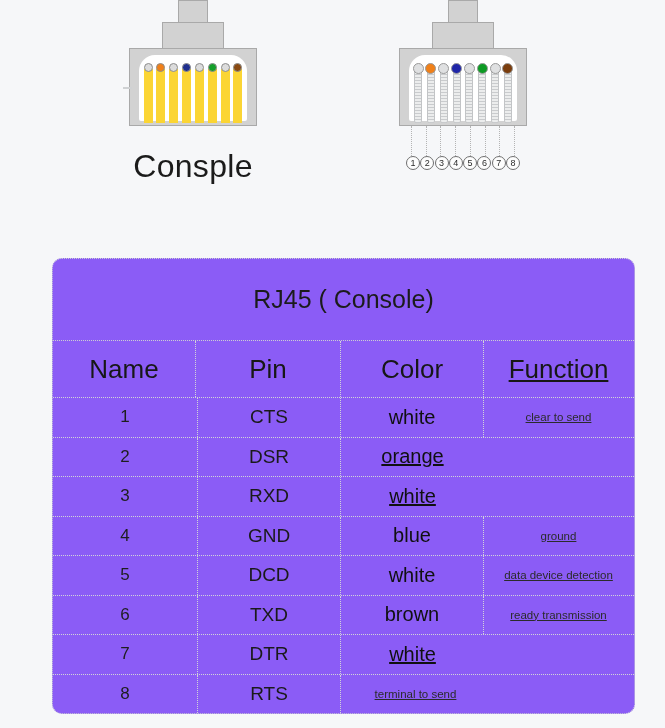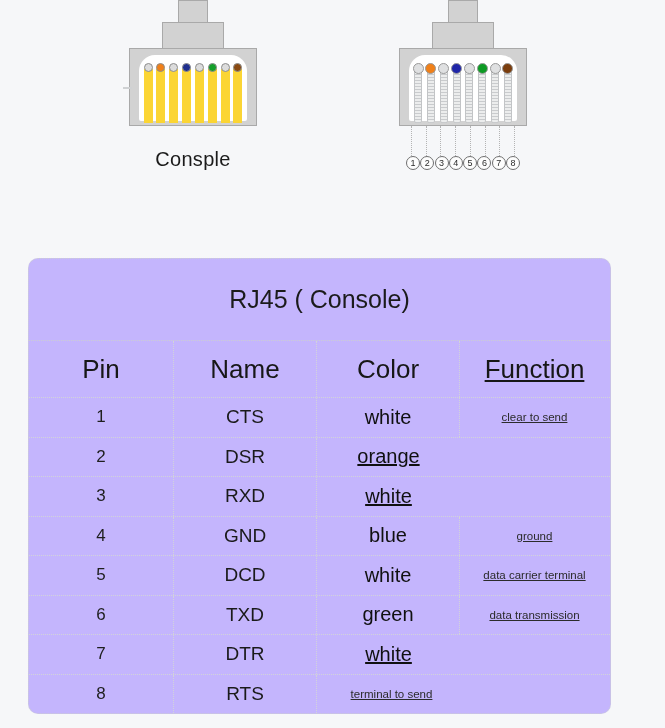--- a/index.html
+++ b/index.html
@@ -131,21 +131,21 @@
     top: 38px;
     width: 9px;
     height: 2px;
     background: #cfd1d3;
   }
 
   
   .conn-caption {
     text-align: center;
     margin-top: 22px;
-    font-size: 20px;
+    font-size: 32px;
     font-weight: 400;
     letter-spacing: 0.3px;
     color: #1b1b1b;
   }
 
   
   .leaders {
     position: relative;
     width: 128px;
     height: 30px;
@@ -174,26 +174,26 @@
     background: #fdfdfd;
     font-size: 9px;
     line-height: 12px;
     text-align: center;
     color: #2a2a2a;
   }
 
   
   .table-card {
     position: absolute;
-    left: 28px;
+    left: 52px;
     top: 258px;
     width: 583px;
     border: 1.5px dotted #ccced2;
     border-radius: 10px;
-    background: #c4b5fd;
+    background: #8b5cf6;
     overflow: hidden;
   }
 
   .table-title {
     height: 82px;
     display: flex;
     align-items: center;
     justify-content: center;
     font-size: 25px;
     color: #1b1b1b;
@@ -347,22 +347,22 @@
       </div>
   </div>
 
 </div>
 
 <div class="table-card">
 
   <div class="table-title">RJ45 ( Console)</div>
 
   <div class="row head-row">
+    <div class="cell c-name">Name</div>
     <div class="cell c-pin">Pin</div>
-    <div class="cell c-name">Name</div>
     <div class="cell c-color">Color</div>
     <div class="cell c-function">Function</div>
   </div>
 
   <div id="table-body">
       <div class="row data-row">
         <div class="cell c-pin">1</div>
         <div class="cell c-name">CTS</div>
         <div class="cell c-color">white</div>
         <div class="cell c-function">clear to send</div>
@@ -380,27 +380,27 @@
       <div class="row data-row">
         <div class="cell c-pin">4</div>
         <div class="cell c-name">GND</div>
         <div class="cell c-color">blue</div>
         <div class="cell c-function">ground</div>
       </div>
       <div class="row data-row">
         <div class="cell c-pin">5</div>
         <div class="cell c-name">DCD</div>
         <div class="cell c-color">white</div>
-        <div class="cell c-function">data carrier terminal</div>
+        <div class="cell c-function">data device detection</div>
       </div>
       <div class="row data-row">
         <div class="cell c-pin">6</div>
         <div class="cell c-name">TXD</div>
-        <div class="cell c-color">green</div>
-        <div class="cell c-function">data transmission</div>
+        <div class="cell c-color">brown</div>
+        <div class="cell c-function">ready transmission</div>
       </div>
       <div class="row data-row">
         <div class="cell c-pin">7</div>
         <div class="cell c-name">DTR</div>
         <div class="cell c-color">white</div>
       </div>
       <div class="row data-row">
         <div class="cell c-pin">8</div>
         <div class="cell c-name">RTS</div>
         <div class="cell c-function">terminal to send</div>

